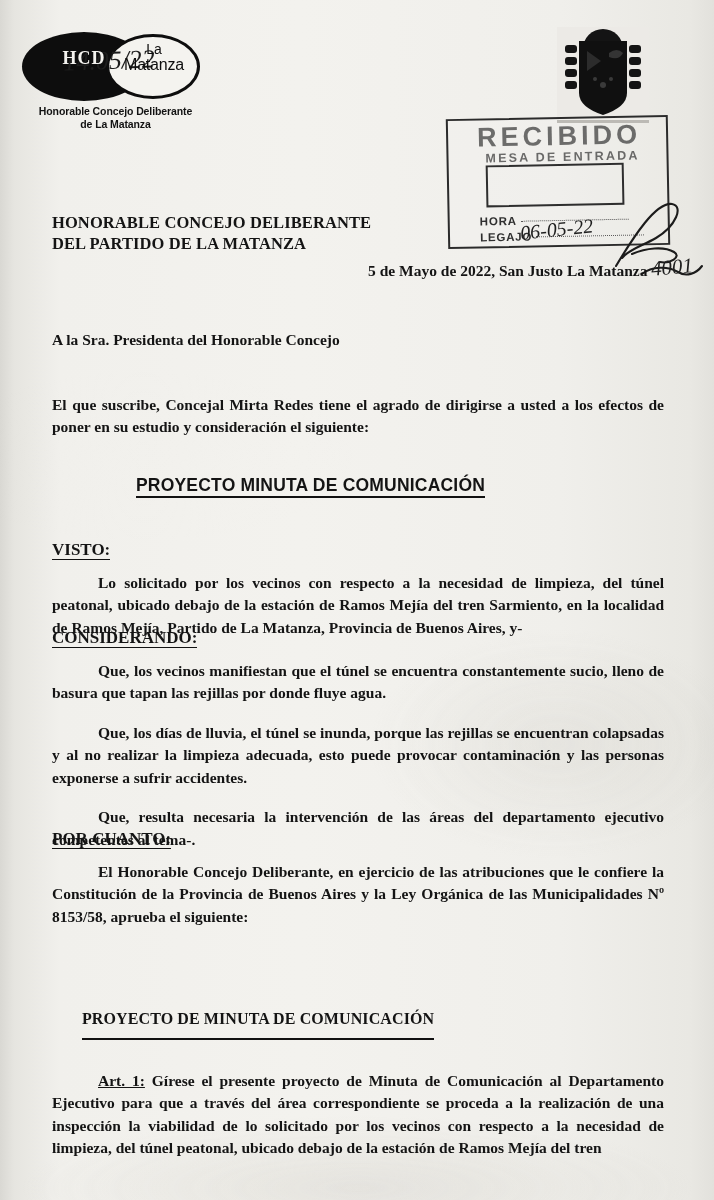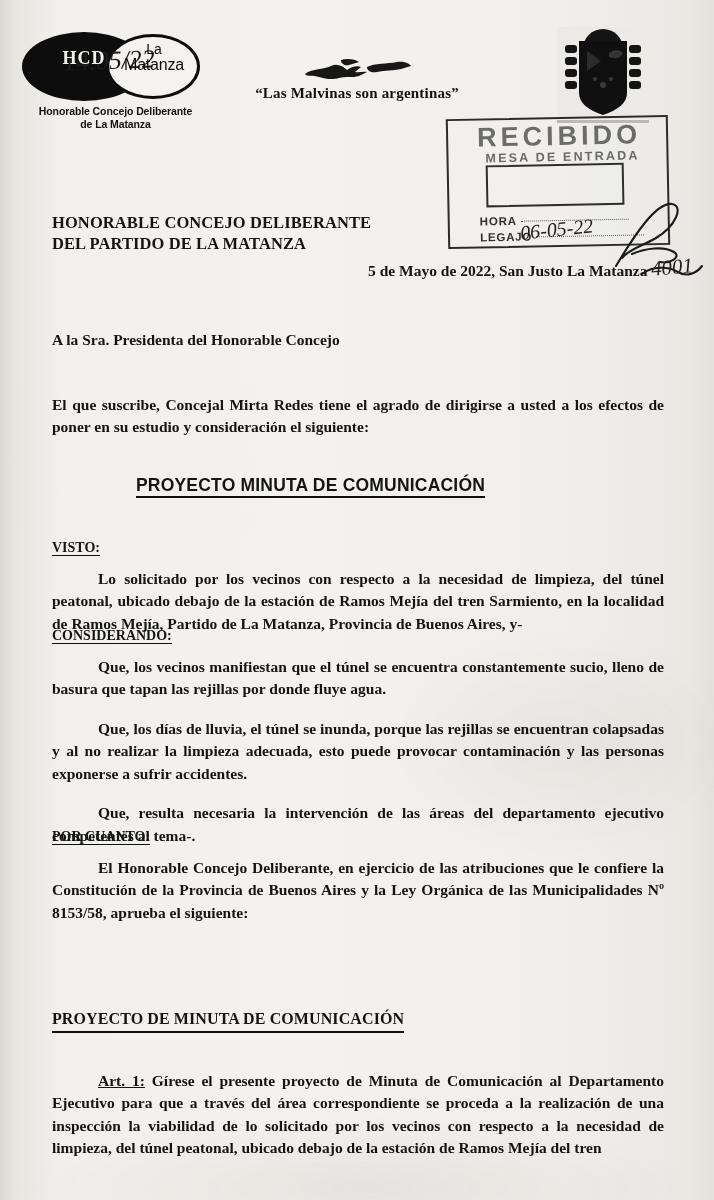--- a/index.html
+++ b/index.html
@@ -287,21 +287,21 @@
   .title-main span {
     border-bottom: 2px solid #111;
     padding-bottom: 1px;
   }
   .section {
     position: absolute;
     left: 52px;
     width: 612px;
   }
   .section-heading {
-    font-size: 14px;
+    font-size: 17px;
     font-weight: bold;
     margin: 0 0 9px 0;
   }
   .section-heading span {
     border-bottom: 1.7px solid #111;
   }
   .para {
     font-size: 15.5px;
     font-weight: bold;
     line-height: 1.45;
@@ -311,21 +311,21 @@
   }
   .para:last-child { margin-bottom: 0; }
   .title-sub {
     position: absolute;
     left: 52px;
     top: 1010px;
     font-size: 16px;
     font-weight: bold;
     letter-spacing: .1px;
   }
-  .title-sub span { border-bottom: 2px solid #111; padding-bottom: 4px; }
+  .title-sub span { border-bottom: 2px solid #111; padding-bottom: 11px; margin-left: 30px; }
   .art-block {
     position: absolute;
     left: 52px;
     top: 1070px;
     width: 612px;
     font-size: 15.5px;
     font-weight: bold;
     line-height: 1.45;
     text-align: justify;
     text-indent: 46px;
@@ -348,30 +348,20 @@
         <div class="l1">La</div>
         <div class="l2">Matanza</div>
       </div>
     </div>
     <div class="logo-caption">
       <div>Honorable Concejo Deliberante</div>
       <div>de  La Matanza</div>
     </div>
   </div>
 
-  <div class="malvinas-block">
-    <div class="malvinas-islands">
-      <svg width="120" height="26" viewBox="0 0 120 26">
-        <path d="M8 16 C16 10, 26 12, 34 8 C40 5, 46 8, 50 12 C54 9, 60 7, 64 9 L58 14 C62 15, 66 13, 70 14 L62 18 C56 20, 48 18, 42 20 C36 22, 28 21, 22 19 C16 17, 10 19, 8 16 Z" fill="#171717"></path>
-        <path d="M70 9 C78 5, 90 6, 100 4 C106 3, 112 5, 114 8 L104 11 C96 13, 88 12, 80 14 C74 15, 70 13, 70 9 Z" fill="#171717"></path>
-        <path d="M44 2 C50 0, 58 1, 62 4 L52 7 C48 8, 44 6, 44 2 Z" fill="#171717"></path>
-      </svg>
-    </div>
-    <div class="malvinas-text">“Las Malvinas son argentinas”</div>
-  </div>
 
   <div class="crest">
     <svg width="92" height="96" viewBox="0 0 92 96">
       <rect x="0" y="0" width="92" height="92" fill="#eceae6"></rect>
       <circle cx="46" cy="22" r="20" fill="#141414"></circle>
       <path d="M22 14 L70 14 L70 66 Q70 80 46 88 Q22 80 22 66 Z" fill="#101010"></path>
       <g fill="#141414">
         <rect x="8" y="18" width="12" height="8" rx="3"></rect>
         <rect x="8" y="30" width="12" height="8" rx="3"></rect>
         <rect x="8" y="42" width="12" height="8" rx="3"></rect>

